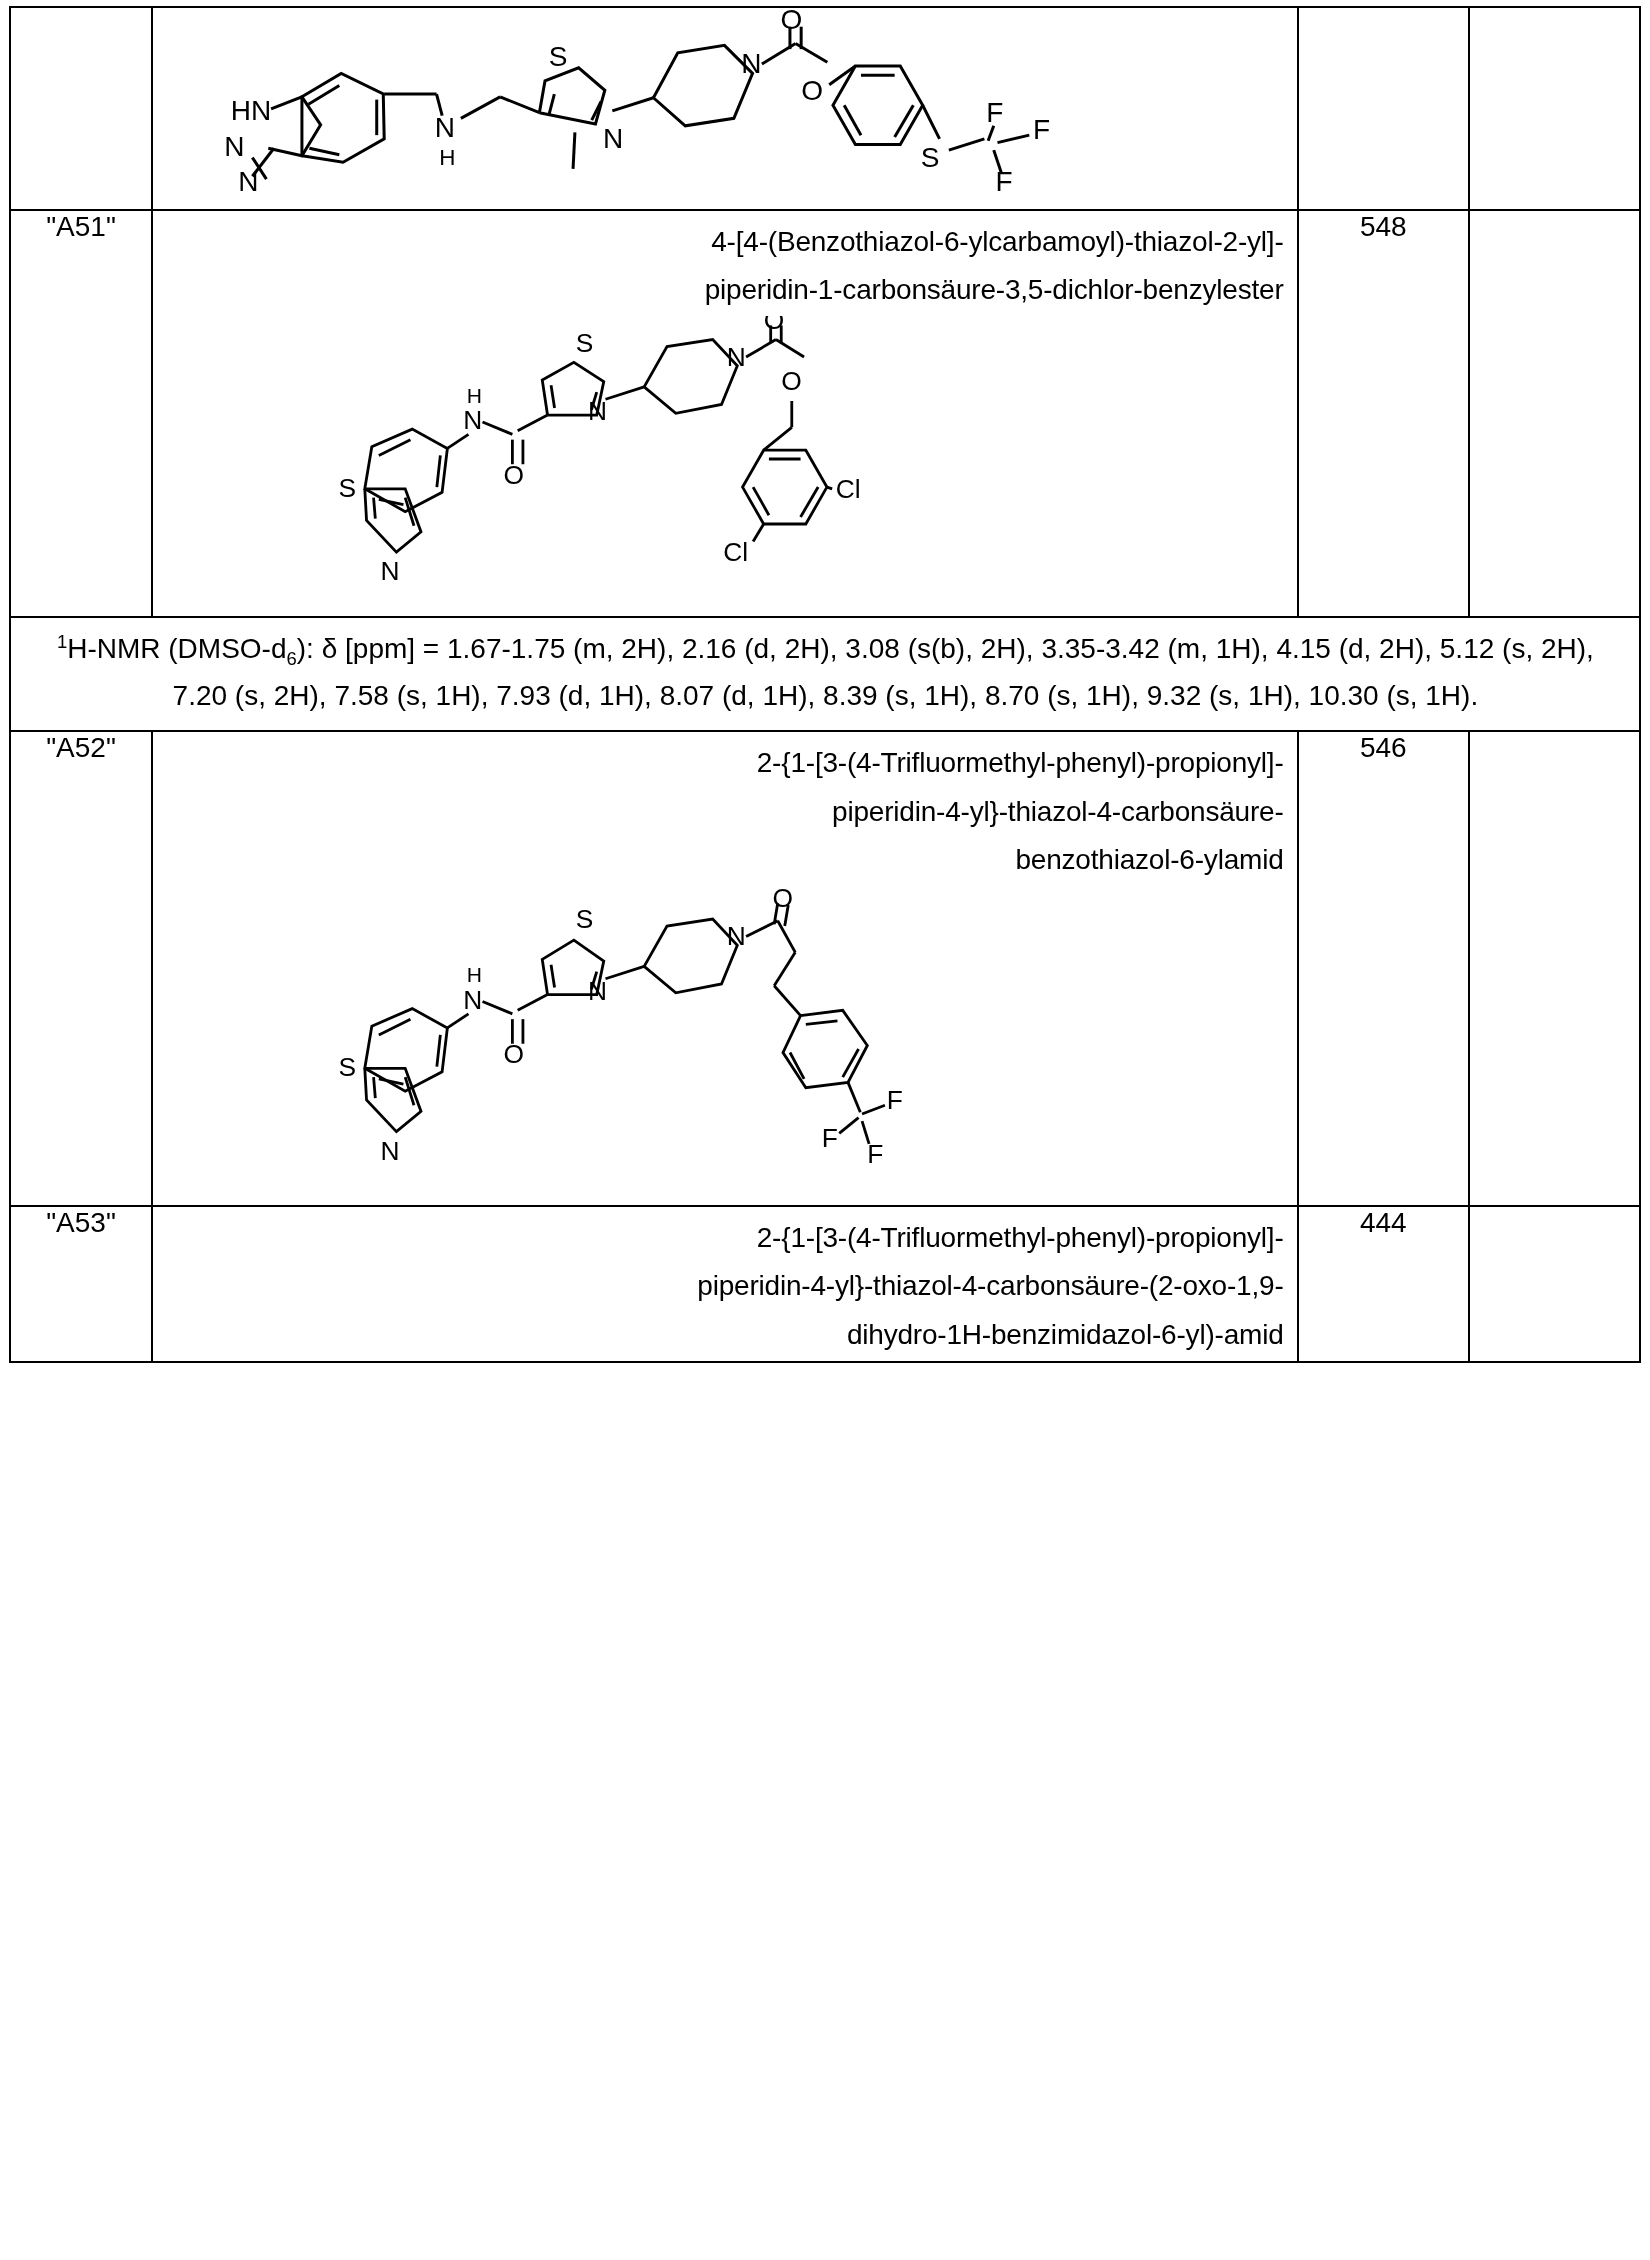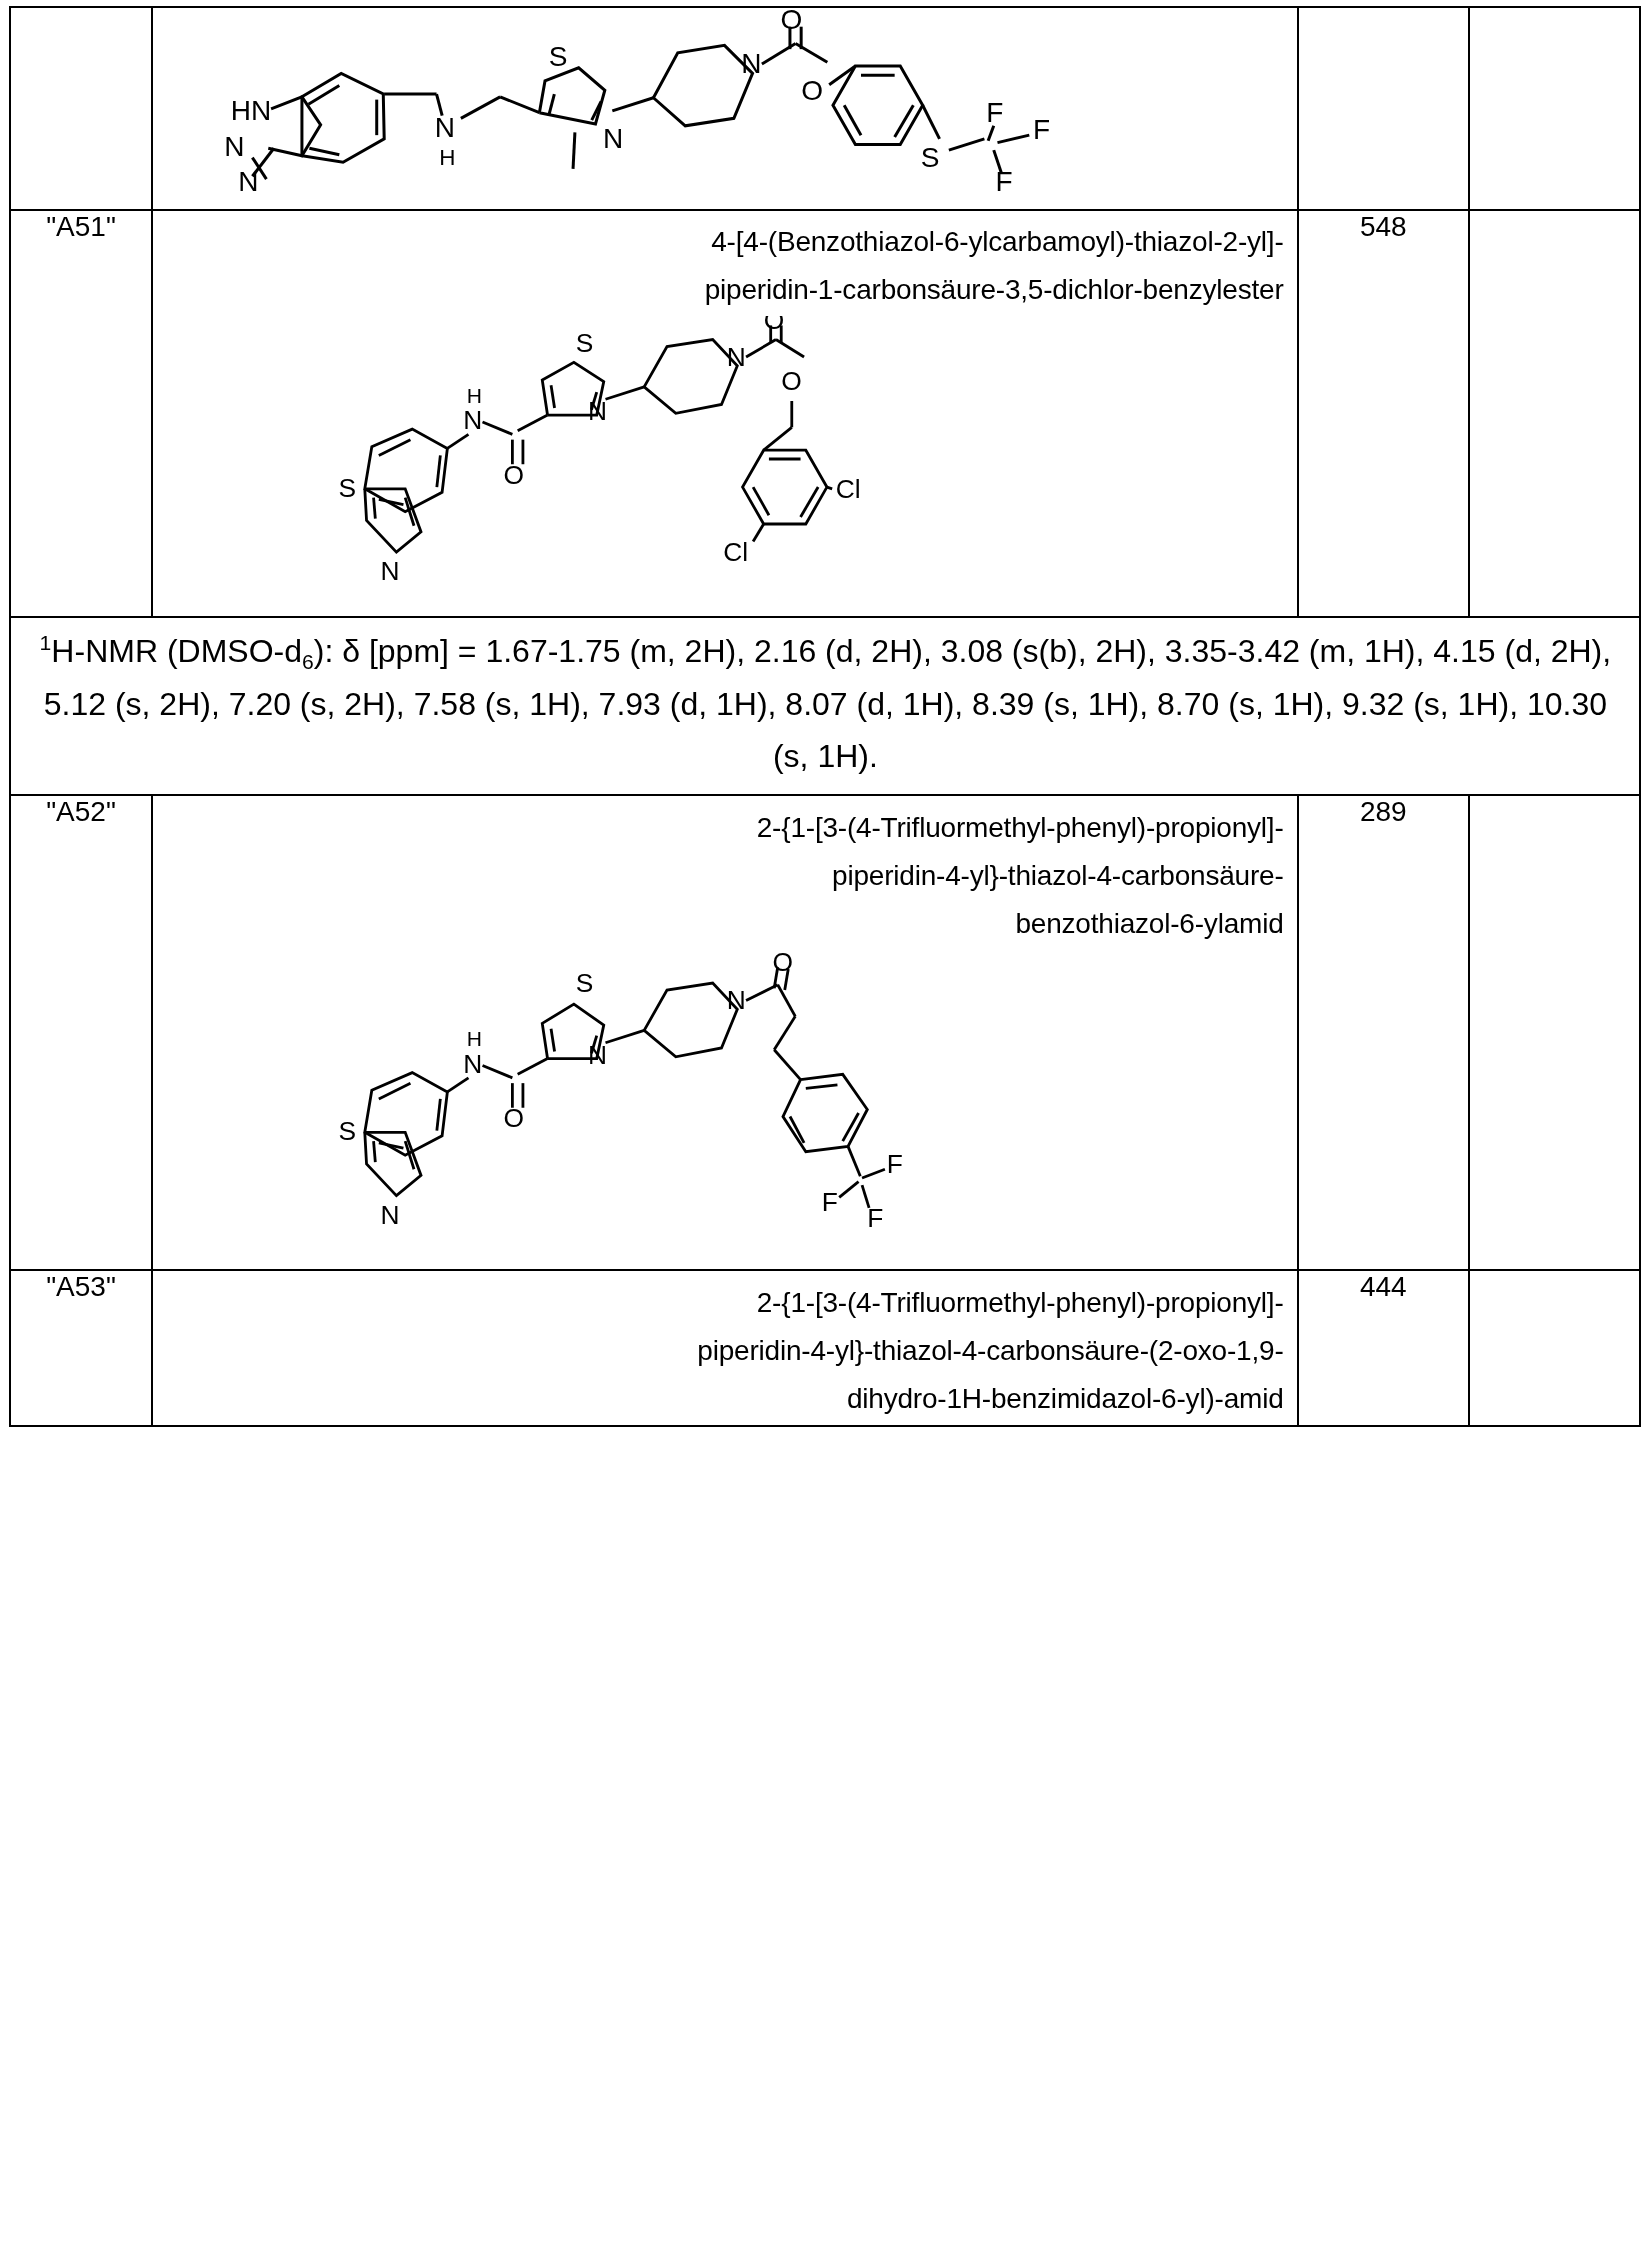--- a/index.html
+++ b/index.html
@@ -45,21 +45,21 @@
     vertical-align: middle;
   }
   .name {
     font-size: 28px;
     text-align: right;
     line-height: 1.72;
     padding: 7.5px 13px 1.9px 13px;
     letter-spacing: -0.2px;
   }
   .nmr {
-    font-size: 32px;
+    font-size: 28px;
     text-align: center;
     line-height: 1.62;
     padding: 7.5px 24px 11.2px 24px;
   }
   sub, sup { font-size: 0.66em; }
   .struct-wrap {
     width: 100%;
     display: block;
   }
   svg { display: block; margin: 0 auto; }
@@ -285,21 +285,21 @@
           <line x1="700" y1="222" x2="714" y2="256"></line>
           <text x="744" y="252">F</text>
           <text x="670" y="296">F</text>
           <text x="722" y="314">F</text>
           <line x1="716" y1="258" x2="742" y2="248"></line>
           <line x1="712" y1="262" x2="690" y2="280"></line>
           <line x1="716" y1="266" x2="724" y2="292"></line>
         </svg>
       </div>
     </td>
-    <td class="cell-mass">289</td>
+    <td class="cell-mass">546</td>
     <td class="cell-mass"></td>
   </tr>
 
   <tr>
     <td class="cell-id">"A53"</td>
     <td>
       <div class="name">
         <div>2-{1-[3-(4-Trifluormethyl-phenyl)-propionyl]-</div>
         <div>piperidin-4-yl}-thiazol-4-carbonsäure-(2-oxo-1,9-</div>
         <div>dihydro-1H-benzimidazol-6-yl)-amid</div>

